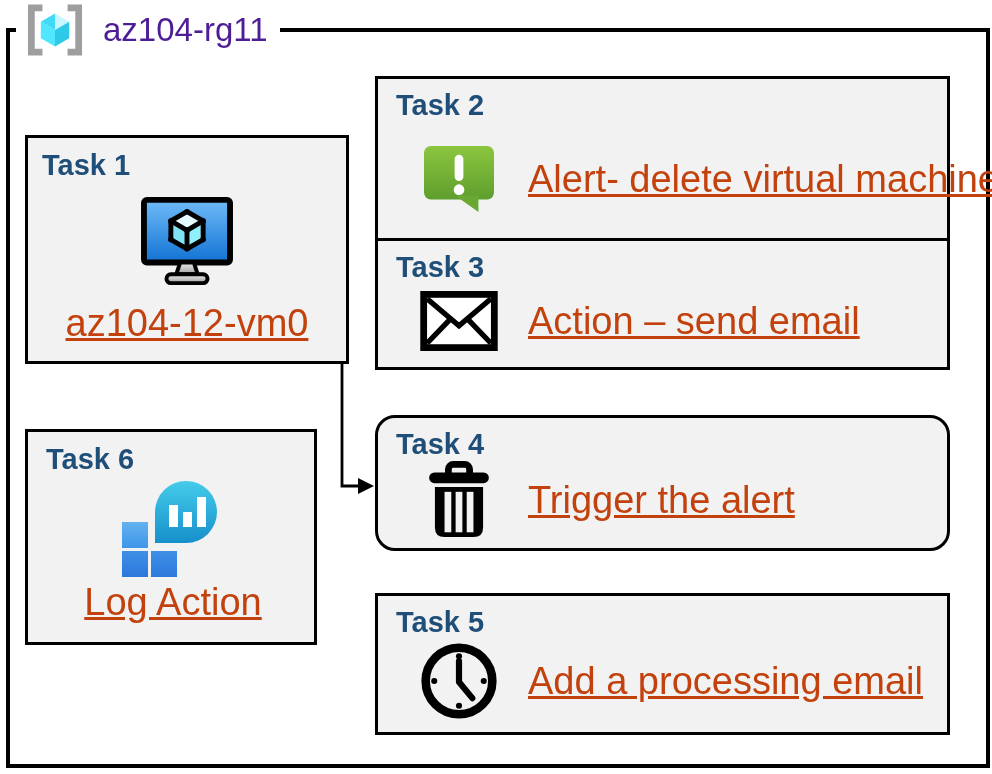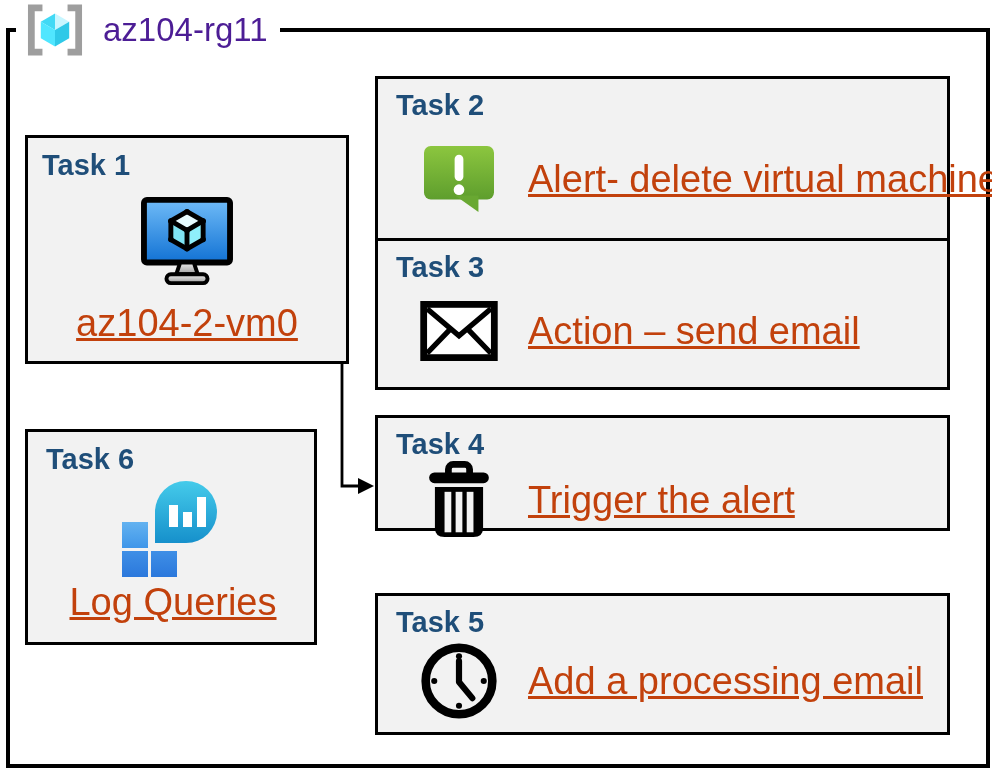--- a/index.html
+++ b/index.html
@@ -30,22 +30,22 @@
 
   
   .box-task1 { left:25px; top:135px; width:324px; height:229px; padding:12px 14px 16px 14px; display:flex; flex-direction:column; }
   .box-task6 { left:25px; top:429px; width:292px; height:216px; padding:12px 14px 18px 18px; display:flex; flex-direction:column; }
   .left-icon-area { flex:1; display:flex; align-items:center; justify-content:center; }
   .left-label { text-align:center; }
 
   
   .box-right { left:375px; width:575px; padding:11px 18px 8px 18px; display:flex; flex-direction:column; }
   .box-task2 { top:62px;  height:172px;margin-top:14px; }
-  .box-task3 { top:238px; height:152px; }
-  .box-task4 { top:415px; height:116px; }
+  .box-task3 { top:238px; height:132px; }
+  .box-task4 { top:415px; height:136px;border-radius:20px; }
   .box-task5 { top:593px; height:142px; }
   .task-row { flex:1; display:flex; align-items:center; margin-left:20px; }
   .row-icon { width:86px; display:flex; align-items:center; justify-content:center; flex:0 0 86px; }
   .row-label { margin-left:26px; }
 
   .connector-svg { position:absolute; left:0; top:0; z-index:1; pointer-events:none; }
   .icon-wrap { display:inline-flex; line-height:0; }
 </style>
 </head>
 <body>
@@ -103,21 +103,21 @@
               <circle cx="48" cy="53" r="2.8"></circle>
             <circle cx="31.5" cy="43.5" r="2.8"></circle>
               <circle cx="31.5" cy="24.5" r="2.8"></circle>
             <circle cx="48" cy="34" r="3"></circle>
           </g>
           <path d="M41,67 h14 l4,12 h-22 z" fill="url(#vmStand)" stroke="#000" stroke-width="4" stroke-linejoin="round"></path>
           <rect x="27" y="79" width="42" height="9" rx="4.5" fill="url(#vmStand)" stroke="#000" stroke-width="4"></rect>
         </svg>
       </span>
     </div>
-    <div class="task-label left-label">az104-2-vm0</div>
+    <div class="task-label left-label">az104-12-vm0</div>
   </div>
 
   <div class="task-box box-task6">
     <div class="task-title">Task 6</div>
     <div class="left-icon-area">
       <span class="icon-wrap">
         <svg width="102" height="98" viewBox="0 0 102 98">
           <defs>
             <linearGradient id="lgBubble" x1="0" y1="0" x2="0" y2="1">
               <stop offset="0" stop-color="#45CBEA"></stop>
@@ -135,21 +135,21 @@
           <path d="M33,33 A31,31 0 1 1 64,64 L33,64 Z" fill="url(#lgBubble)"></path>
           <rect x="47" y="26" width="9" height="22" fill="#fff"></rect>
           <rect x="61" y="33" width="9" height="15" fill="#fff"></rect>
           <rect x="75" y="18" width="9" height="30" fill="#fff"></rect>
           <rect x="0" y="43" width="26" height="26" fill="url(#lgSq1)"></rect>
           <rect x="0" y="72" width="26" height="26" fill="url(#lgSq2)"></rect>
           <rect x="29" y="72" width="26" height="26" fill="url(#lgSq2)"></rect>
         </svg>
       </span>
     </div>
-    <div class="task-label left-label">Log Queries</div>
+    <div class="task-label left-label">Log Action</div>
   </div>
 
   <div class="task-box box-right box-task2">
     <div class="task-title">Task 2</div>
     <div class="task-row">
       <span class="row-icon icon-wrap">
         <svg width="74" height="70" viewBox="0 0 76 72">
           <defs>
             <linearGradient id="alertG" x1="0" y1="0" x2="0" y2="1">
               <stop offset="0" stop-color="#8CC63F"></stop>

